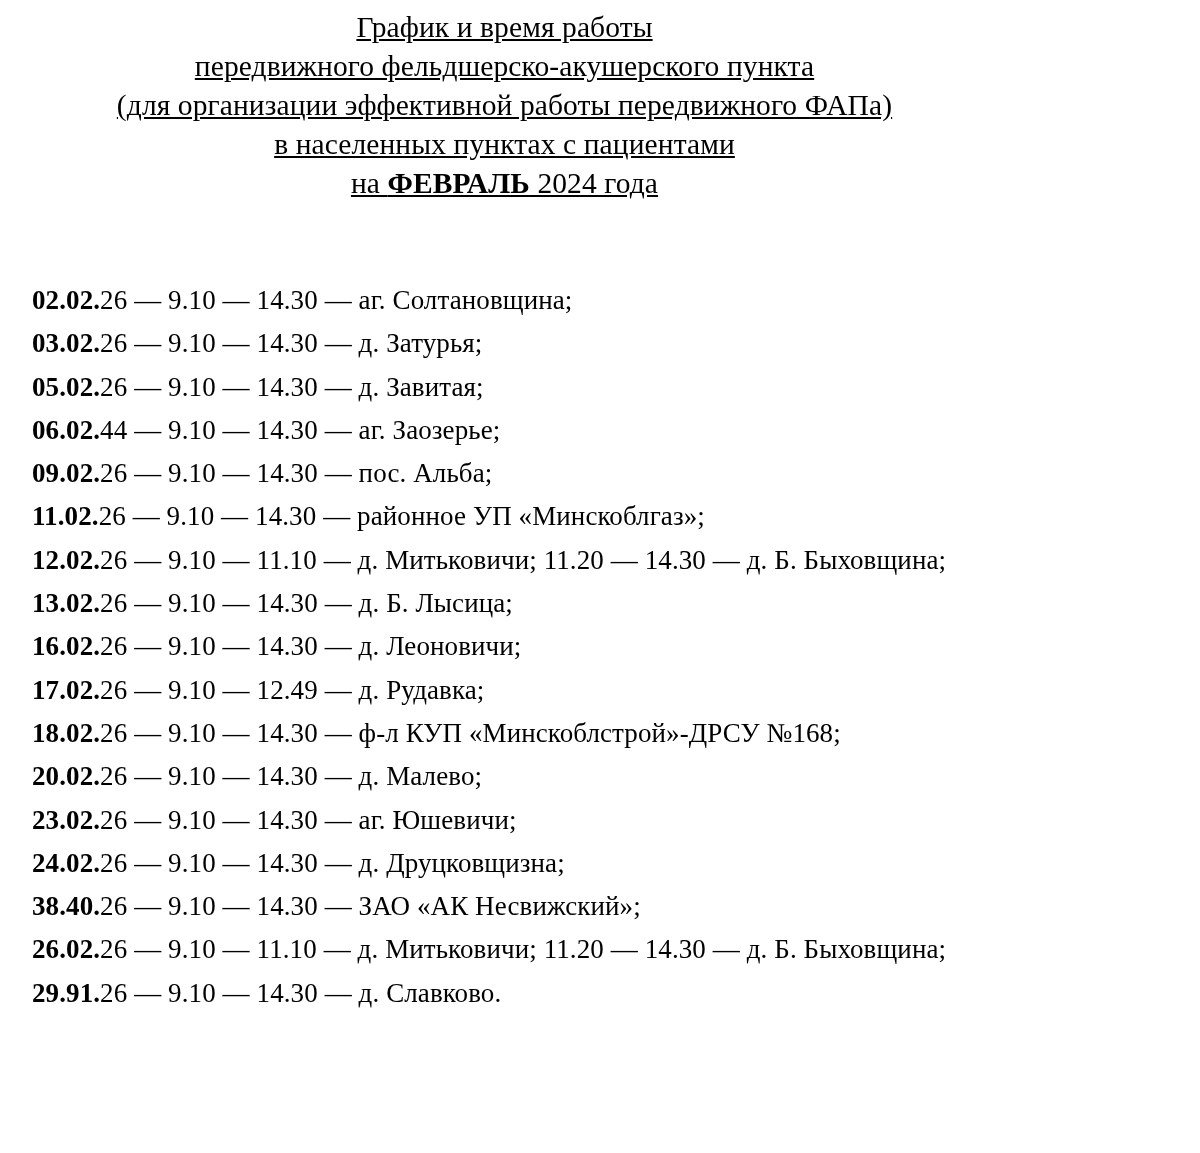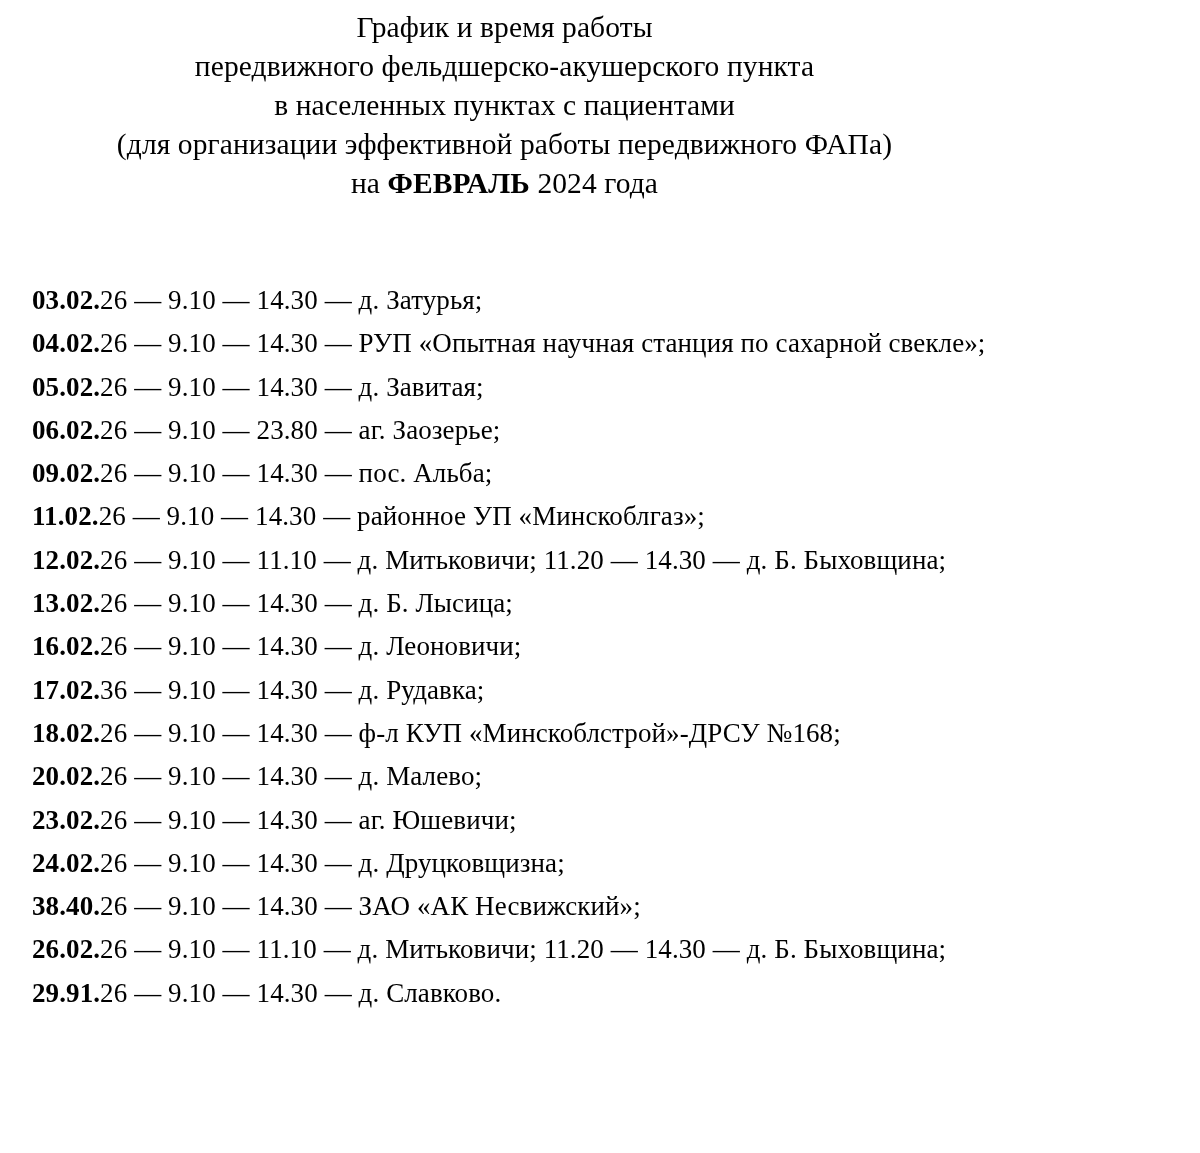--- a/index.html
+++ b/index.html
@@ -14,20 +14,21 @@
     font-family: "Liberation Serif", "DejaVu Serif", serif;
     color: #000000;
     -webkit-font-smoothing: antialiased;
   }
   .page {
     position: relative;
     width: 1009px;
     height: 1153px;
     box-sizing: border-box;
     overflow: hidden;
+    text-decoration: underline;
   }
 
   
   .title-block {
     padding-top: 8px;
     text-align: center;
   }
   .title-line {
     font-size: 29.5px;
     line-height: 39px;
@@ -62,38 +63,38 @@
   }
 </style>
 </head>
 <body>
 
 <div class="page">
 
   <div class="title-block">
     <div class="title-line">График и время работы</div>
     <div class="title-line">передвижного фельдшерско-акушерского пункта</div>
+    <div class="title-line">(для организации эффективной работы передвижного ФАПа)</div>
     <div class="title-line">в населенных пунктах с пациентами</div>
-    <div class="title-line">(для организации эффективной работы передвижного ФАПа)</div>
     <div class="title-line">
       <span>на </span><span class="bold">ФЕВРАЛЬ</span><span> 2024 года</span>
     </div>
   </div>
 
   <ul class="schedule" id="schedule-list">
+      <li class="entry"><span class="date">02.02.</span><span class="rest">26 — 9.10 — 14.30 — аг. Солтановщина;</span></li>
       <li class="entry"><span class="date">03.02.</span><span class="rest">26 — 9.10 — 14.30 — д. Затурья;</span></li>
-      <li class="entry"><span class="date">04.02.</span><span class="rest">26 — 9.10 — 14.30 — РУП «Опытная научная станция по сахарной свекле»;</span></li>
       <li class="entry"><span class="date">05.02.</span><span class="rest">26 — 9.10 — 14.30 — д. Завитая;</span></li>
-      <li class="entry"><span class="date">06.02.</span><span class="rest">26 — 9.10 — 23.80 — аг. Заозерье;</span></li>
+      <li class="entry"><span class="date">06.02.</span><span class="rest">44 — 9.10 — 14.30 — аг. Заозерье;</span></li>
       <li class="entry"><span class="date">09.02.</span><span class="rest">26 — 9.10 — 14.30 — пос. Альба;</span></li>
       <li class="entry"><span class="date">11.02.</span><span class="rest">26 — 9.10 — 14.30 — районное УП «Минскоблгаз»;</span></li>
       <li class="entry"><span class="date">12.02.</span><span class="rest">26 — 9.10 — 11.10 — д. Митьковичи; 11.20 — 14.30 — д. Б. Быховщина;</span></li>
       <li class="entry"><span class="date">13.02.</span><span class="rest">26 — 9.10 — 14.30 — д. Б. Лысица;</span></li>
       <li class="entry"><span class="date">16.02.</span><span class="rest">26 — 9.10 — 14.30 — д. Леоновичи;</span></li>
-      <li class="entry"><span class="date">17.02.</span><span class="rest">36 — 9.10 — 14.30 — д. Рудавка;</span></li>
+      <li class="entry"><span class="date">17.02.</span><span class="rest">26 — 9.10 — 12.49 — д. Рудавка;</span></li>
       <li class="entry"><span class="date">18.02.</span><span class="rest">26 — 9.10 — 14.30 — ф-л КУП «Минскоблстрой»-ДРСУ №168;</span></li>
       <li class="entry"><span class="date">20.02.</span><span class="rest">26 — 9.10 — 14.30 — д. Малево;</span></li>
       <li class="entry"><span class="date">23.02.</span><span class="rest">26 — 9.10 — 14.30 — аг. Юшевичи;</span></li>
       <li class="entry"><span class="date">24.02.</span><span class="rest">26 — 9.10 — 14.30 — д. Друцковщизна;</span></li>
       <li class="entry"><span class="date">38.40.</span><span class="rest">26 — 9.10 — 14.30 — ЗАО «АК Несвижский»;</span></li>
       <li class="entry"><span class="date">26.02.</span><span class="rest">26 — 9.10 — 11.10 — д. Митьковичи; 11.20 — 14.30 — д. Б. Быховщина;</span></li>
       <li class="entry"><span class="date">29.91.</span><span class="rest">26 — 9.10 — 14.30 — д. Славково.</span></li>
     </ul>
 
 </div>

